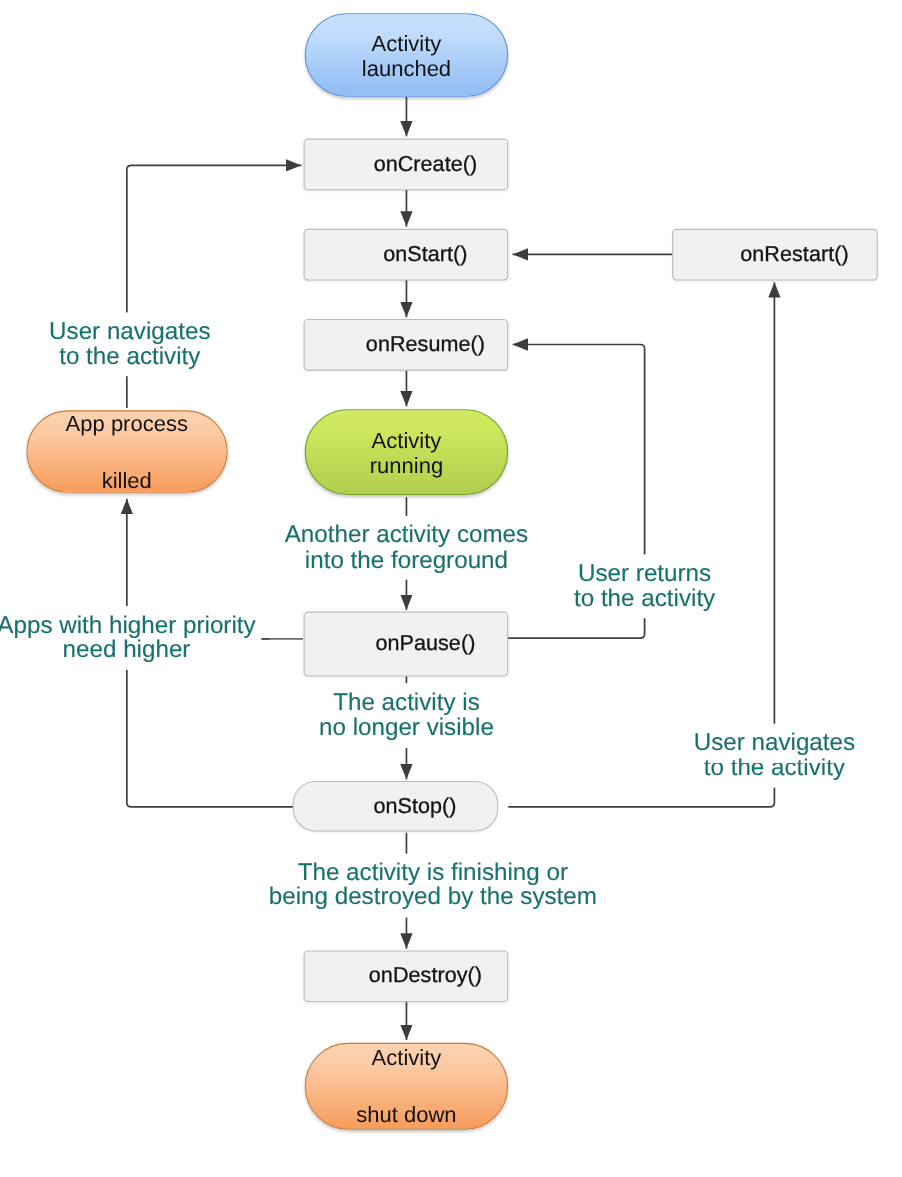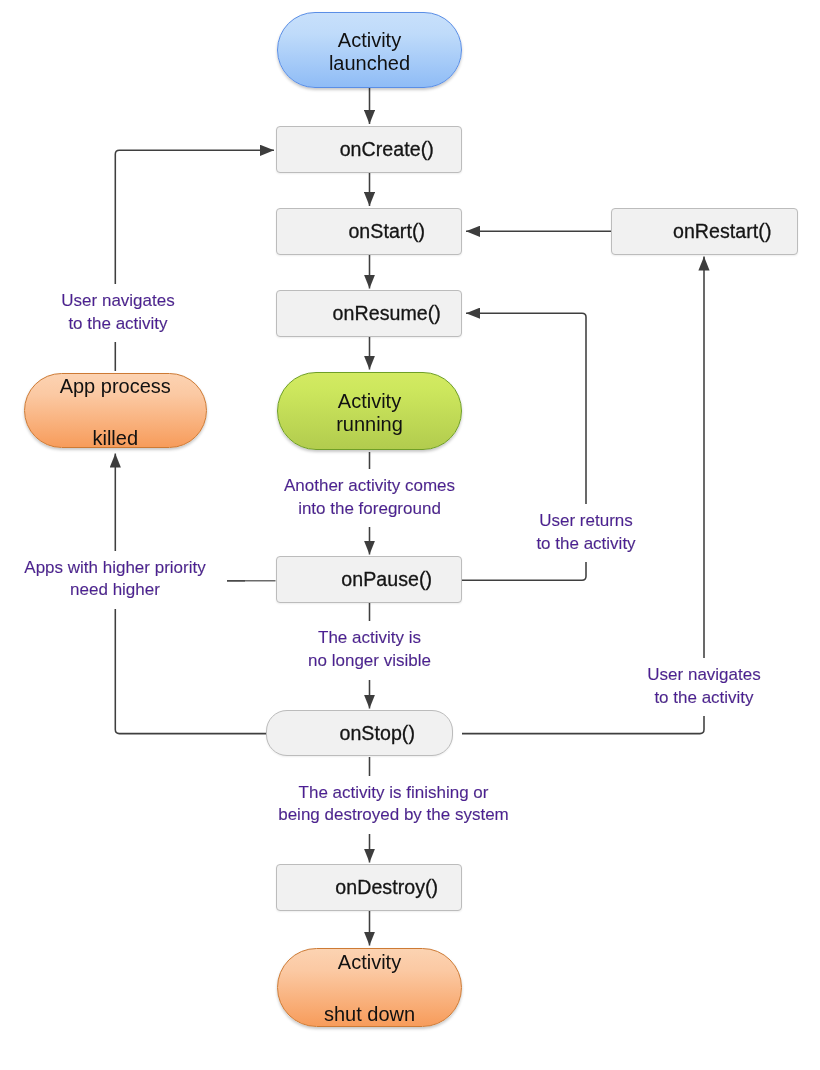--- a/index.html
+++ b/index.html
@@ -50,22 +50,22 @@
   }
   .cap.orange{
     background:linear-gradient(180deg,#fcd3b2 0%,#fbc9a3 28%,#f79c5b 100%);
     border:1px solid #cd7a34;
     gap:29px;
   }
 
   
   .elabel{
     position:absolute;
-    color:#4c1d95;
-    font-size:17px;
+    color:#0f766e;
+    font-size:22px;
     -webkit-text-stroke:0.14px #5b5e6d;
     line-height:22.6px;
     text-align:center;
     background:#fff;
     white-space:nowrap;
     padding:6px 5px 7px;
   }
 </style>
 </head>
 <body>
@@ -127,21 +127,21 @@
     <span>running</span>
   </div>
 
   <div class="mbox" style="left:611px;top:207.5px;width:186.5px;height:47px;">onRestart()</div>
 
   <div class="cap orange" style="left:23.5px;top:372.5px;width:183.5px;height:75.5px;padding-top:4px;">
     <span>App process</span>
     <span>killed</span>
   </div>
 
-  <div class="mbox" style="left:275.5px;top:556px;width:186.5px;height:47px;">onPause()</div>
+  <div class="mbox" style="left:275.5px;top:556px;width:186.5px;height:59px;">onPause()</div>
 
   <div class="mbox" style="left:266px;top:710px;width:186.5px;height:46px;border-radius:21px;">onStop()</div>
 
   <div class="mbox" style="left:275.5px;top:864px;width:186.5px;height:47px;">onDestroy()</div>
 
   <div class="cap orange" style="left:277px;top:947.5px;width:185px;height:79px;padding-top:3px;">
     <span>Activity</span>
     <span>shut down</span>
   </div>
 

